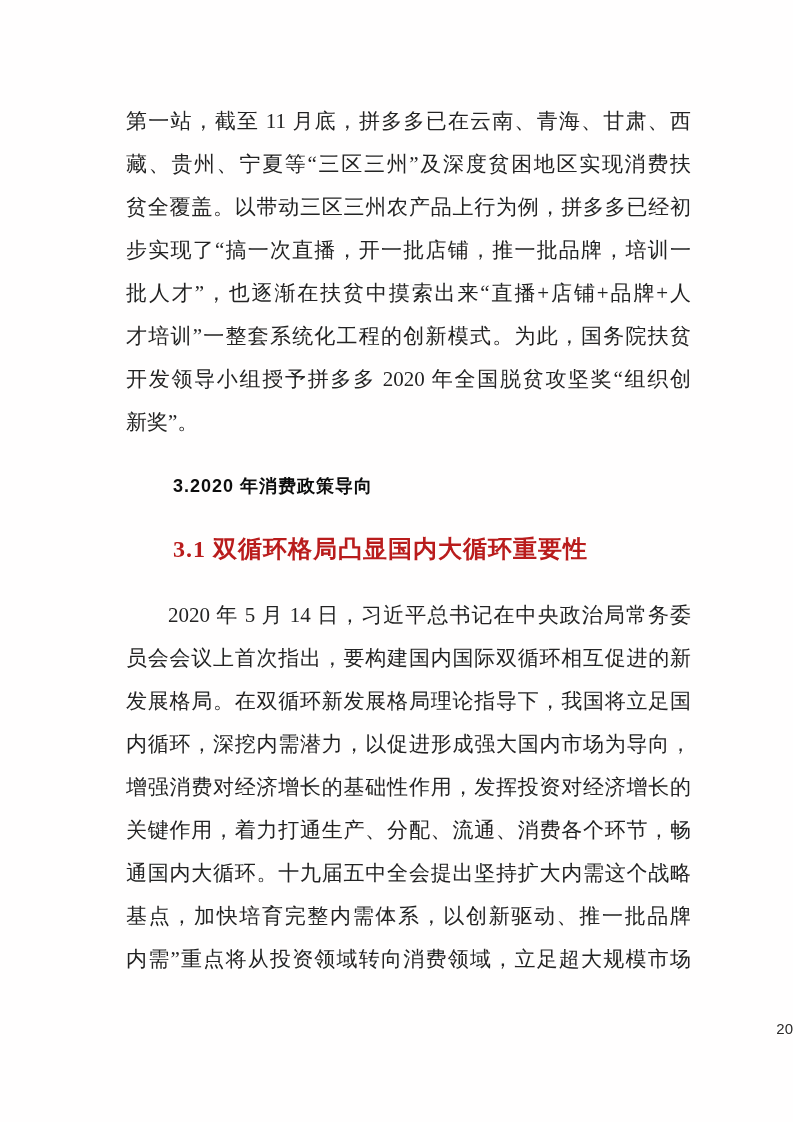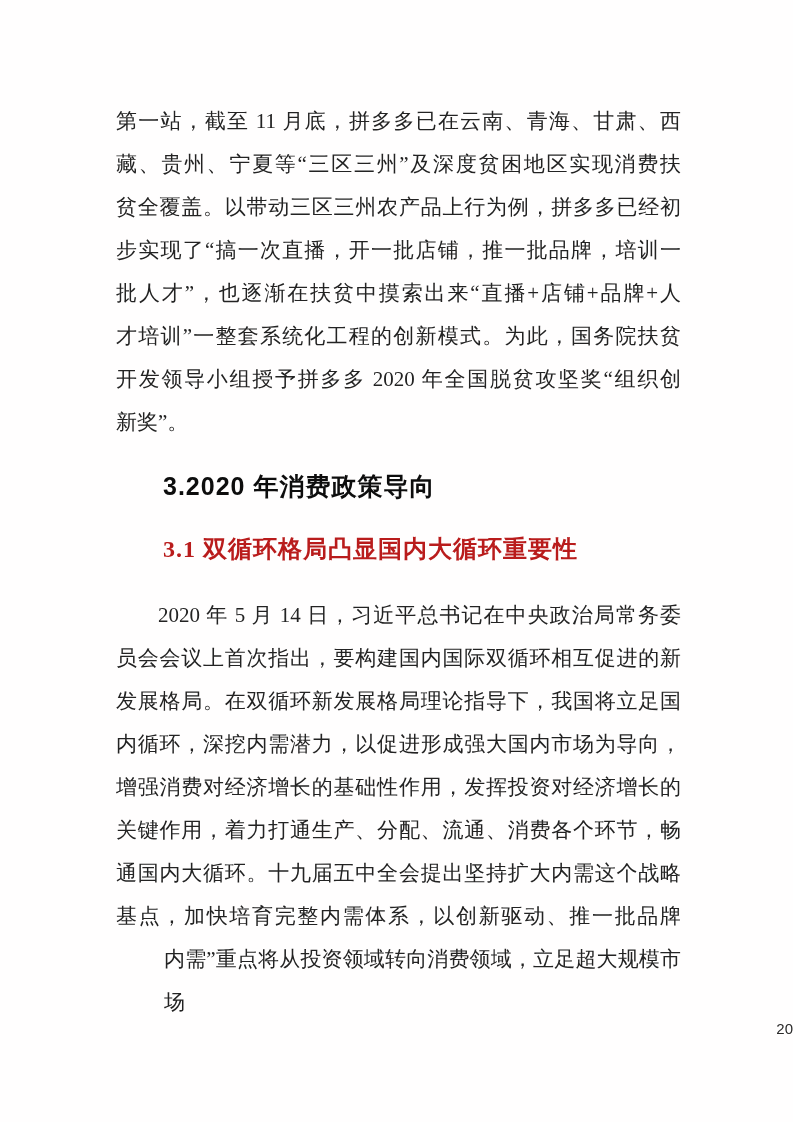--- a/index.html
+++ b/index.html
@@ -10,47 +10,46 @@
   .page {
     position: relative;
     width: 793px;
     height: 1122px;
     background: #fffefe;
     overflow: hidden;
     font-family: "Liberation Serif", "DejaVu Serif", serif;
   }
   .content {
     position: absolute;
-    left: 116px;
+    left: 126px;
     top: 100px;
     width: 565px;
   }
   .para .line {
     font-size: 21px;
     line-height: 43px;
     color: #232323;
     text-align: justify;
     text-align-last: justify;
     text-justify: inter-character;
   }
   .para .line.last {
     text-align-last: left;
   }
   .para.cont .line.last {
     text-align-last: justify;
-    margin-left: 48px;
   }
   .para.indent .line.first {
     text-indent: 42px;
   }
   .h1 {
     margin: 24px 0 0 47px;
     font-family: "Liberation Sans", "DejaVu Sans", sans-serif;
     font-weight: 700;
-    font-size: 25px;
+    font-size: 18px;
     line-height: 36px;
     color: #0d0d0d;
     letter-spacing: 1px;
   }
   .h2 {
     margin: 27px 0 27px 47px;
     font-family: "Liberation Serif", "DejaVu Serif", serif;
     font-weight: 700;
     font-size: 24px;
     line-height: 36px;

